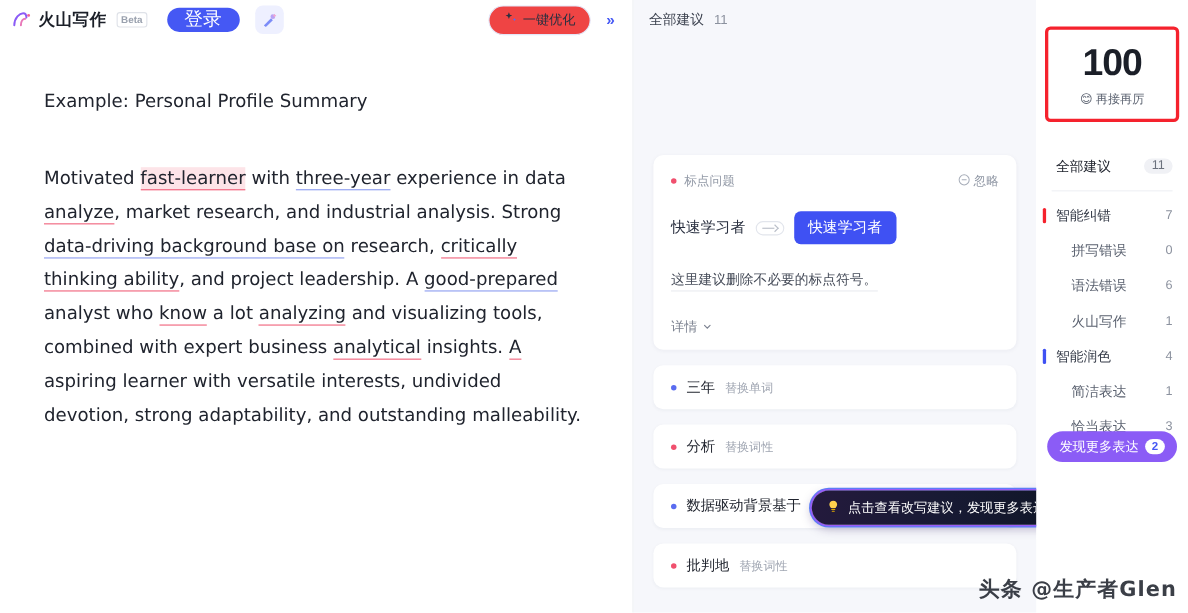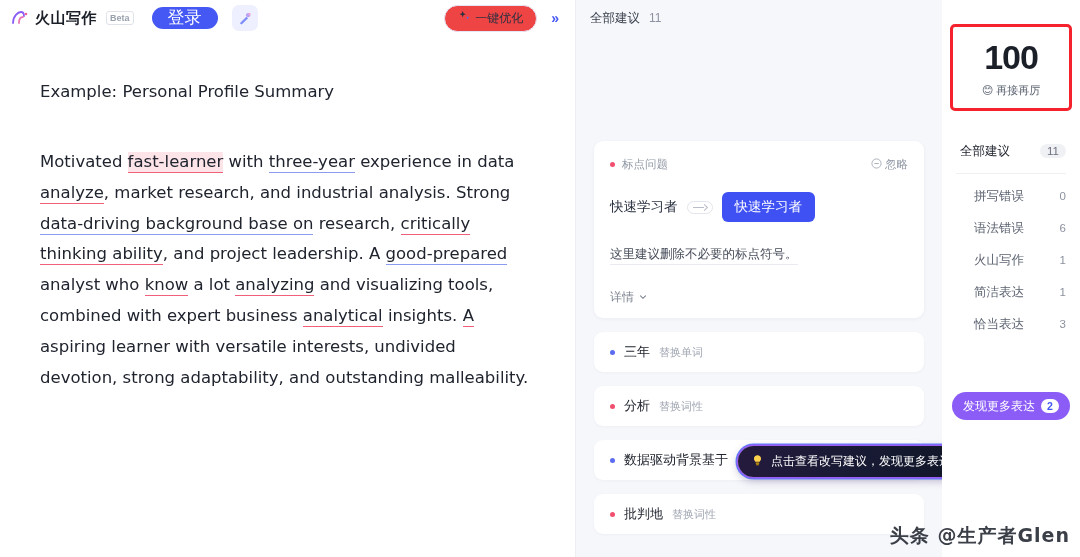--- a/index.html
+++ b/index.html
@@ -339,31 +339,41 @@
         <span>再接再厉</span>
       </div>
     </div>
 
     <div class="side-list" id="side-list">
         <div class="side-item all">
           <span class="lbl">全部建议</span>
           <span class="cnt">11</span>
         </div>
         <div class="side-divider"></div>
+        <div class="side-item ">
+          <span class="bar bar-red"></span>
+          <span class="lbl">智能纠错</span>
+          <span class="cnt">7</span>
+        </div>
         <div class="side-item sub">
           <span class="lbl">拼写错误</span>
           <span class="cnt">0</span>
         </div>
         <div class="side-item sub">
           <span class="lbl">语法错误</span>
           <span class="cnt">6</span>
         </div>
         <div class="side-item sub">
           <span class="lbl">火山写作</span>
           <span class="cnt">1</span>
+        </div>
+        <div class="side-item ">
+          <span class="bar bar-blue"></span>
+          <span class="lbl">智能润色</span>
+          <span class="cnt">4</span>
         </div>
         <div class="side-item sub">
           <span class="lbl">简洁表达</span>
           <span class="cnt">1</span>
         </div>
         <div class="side-item sub">
           <span class="lbl">恰当表达</span>
           <span class="cnt">3</span>
         </div>
       </div>

